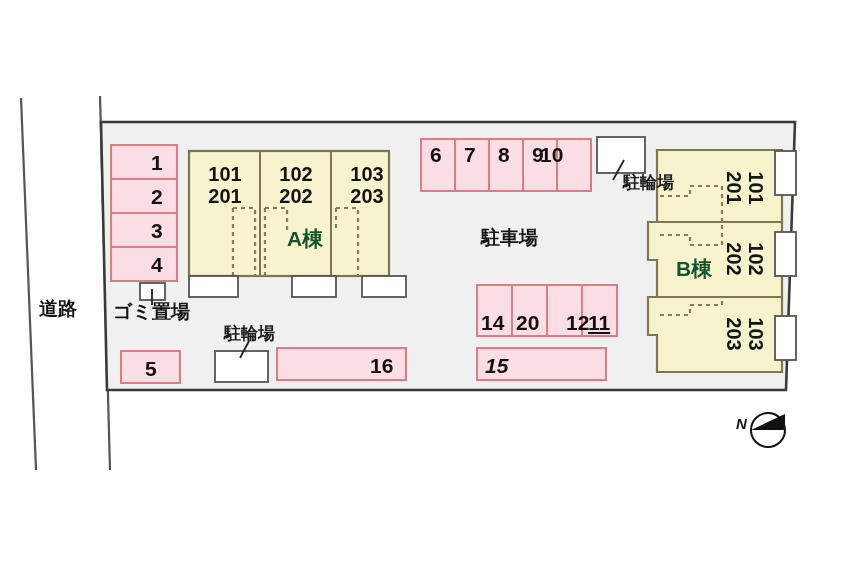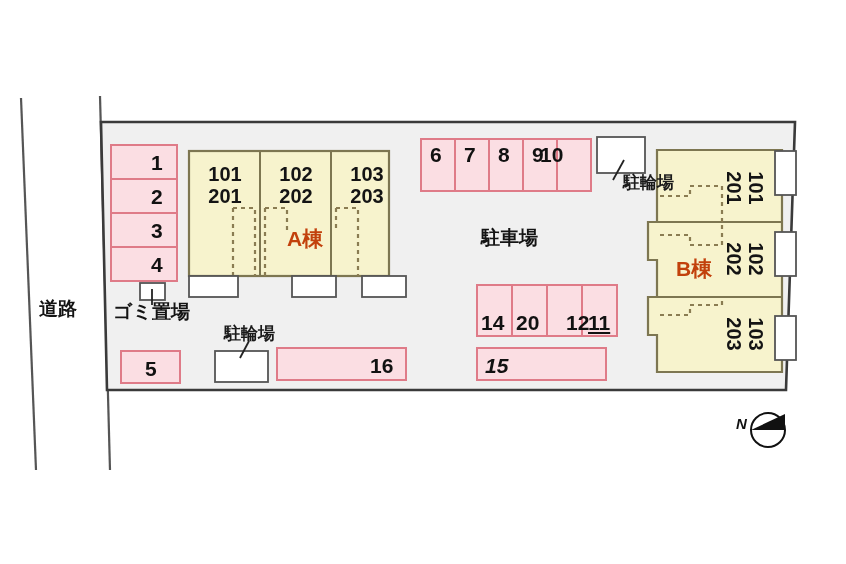--- a/index.html
+++ b/index.html
@@ -45,21 +45,21 @@
   .unit {
     font-size: 20px;
     font-weight: 700;
     color: #141414;
     text-align: center;
     line-height: 1.12;
   }
   .bldg {
     font-size: 21px;
     font-weight: 700;
-    color: #c2410c;
+    color: #14532d;
   }
   .rot90 {
     transform: rotate(90deg);
     transform-origin: left top;
   }
   .compass-n {
     font-size: 15px;
     font-weight: 700;
     font-style: italic;
     color: #111;

